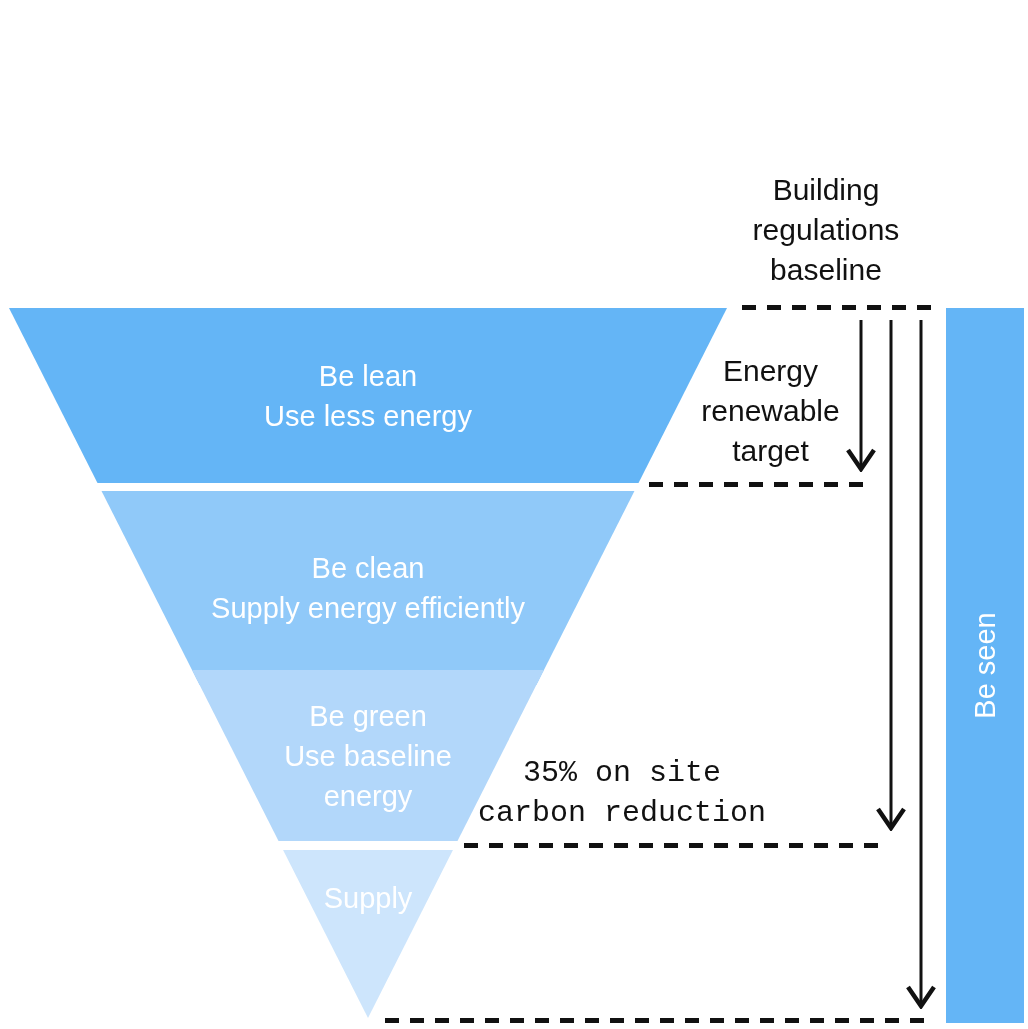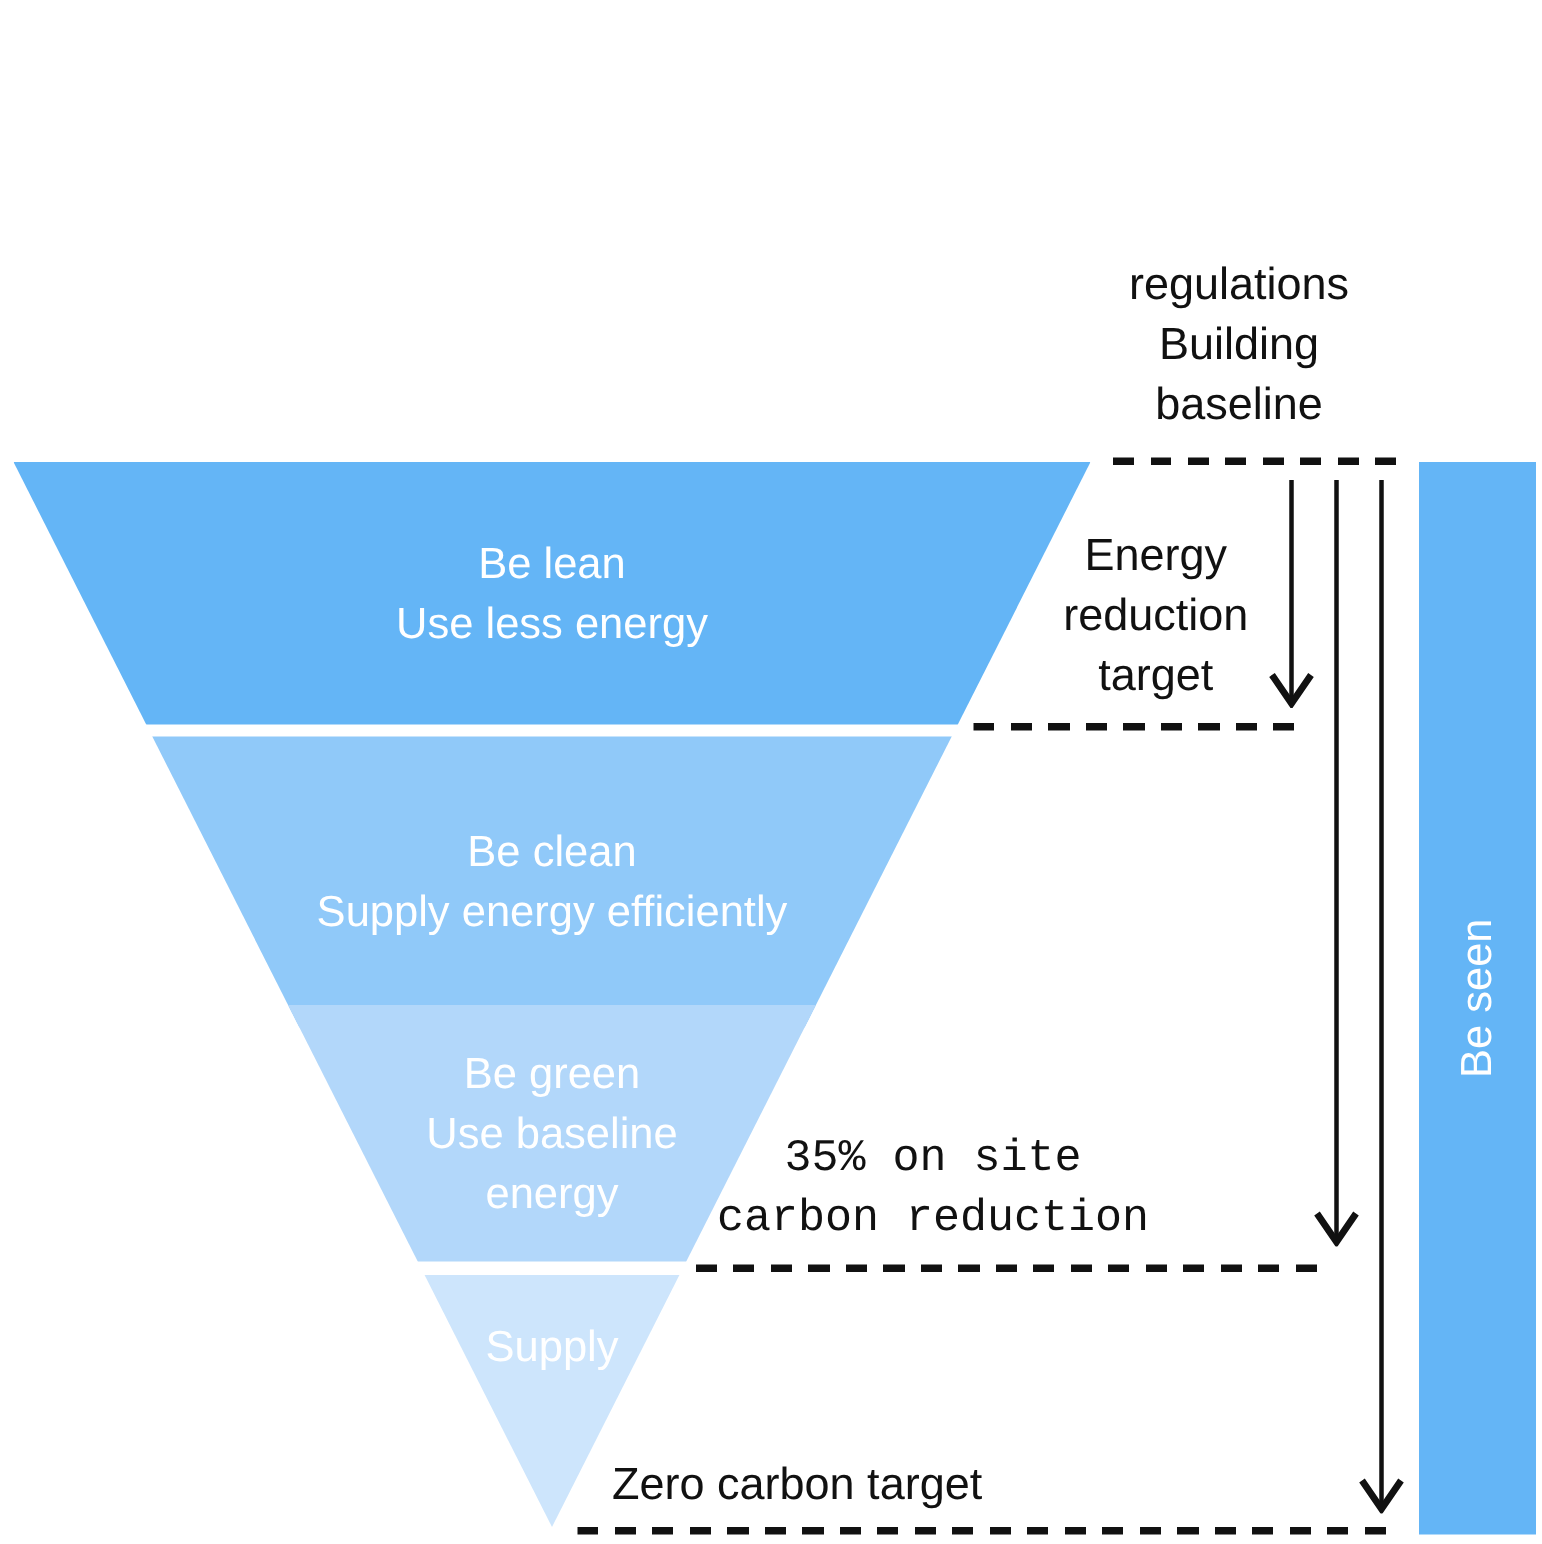--- a/index.html
+++ b/index.html
@@ -94,35 +94,32 @@
     <section class="tier tier4" style="background: rgb(205, 229, 252);">
       <span>Supply</span>
     </section>
   </div>
 
   <div class="beseen" style="background: rgb(100, 181, 246);">
     <span class="vlabel">Be seen</span>
   </div>
 
   <div class="note note-baseline">
+    <div>Building</div>
     <div>regulations</div>
-    <div>Building</div>
     <div>baseline</div>
   </div>
   <div class="note note-ee">
     <div>Energy</div>
-    <div>reduction</div>
+    <div>renewable</div>
     <div>target</div>
   </div>
   <div class="note note-35">
     <div>35% on site</div>
     <div>carbon reduction</div>
-  </div>
-  <div class="note note-zero">
-    <div>Zero carbon target</div>
   </div>
 
   <div class="dash dash-1"></div>
   <div class="dash dash-2"></div>
   <div class="dash dash-3"></div>
   <div class="dash dash-4"></div>
 
   <svg class="arrow arrow-1" width="32" height="152" viewBox="0 0 32 152">
     <line x1="16" y1="0" x2="16" y2="148" stroke="#111" stroke-width="3"></line>
     <polyline points="3,130 16,149 29,130" fill="none" stroke="#111" stroke-width="4.5"></polyline>

